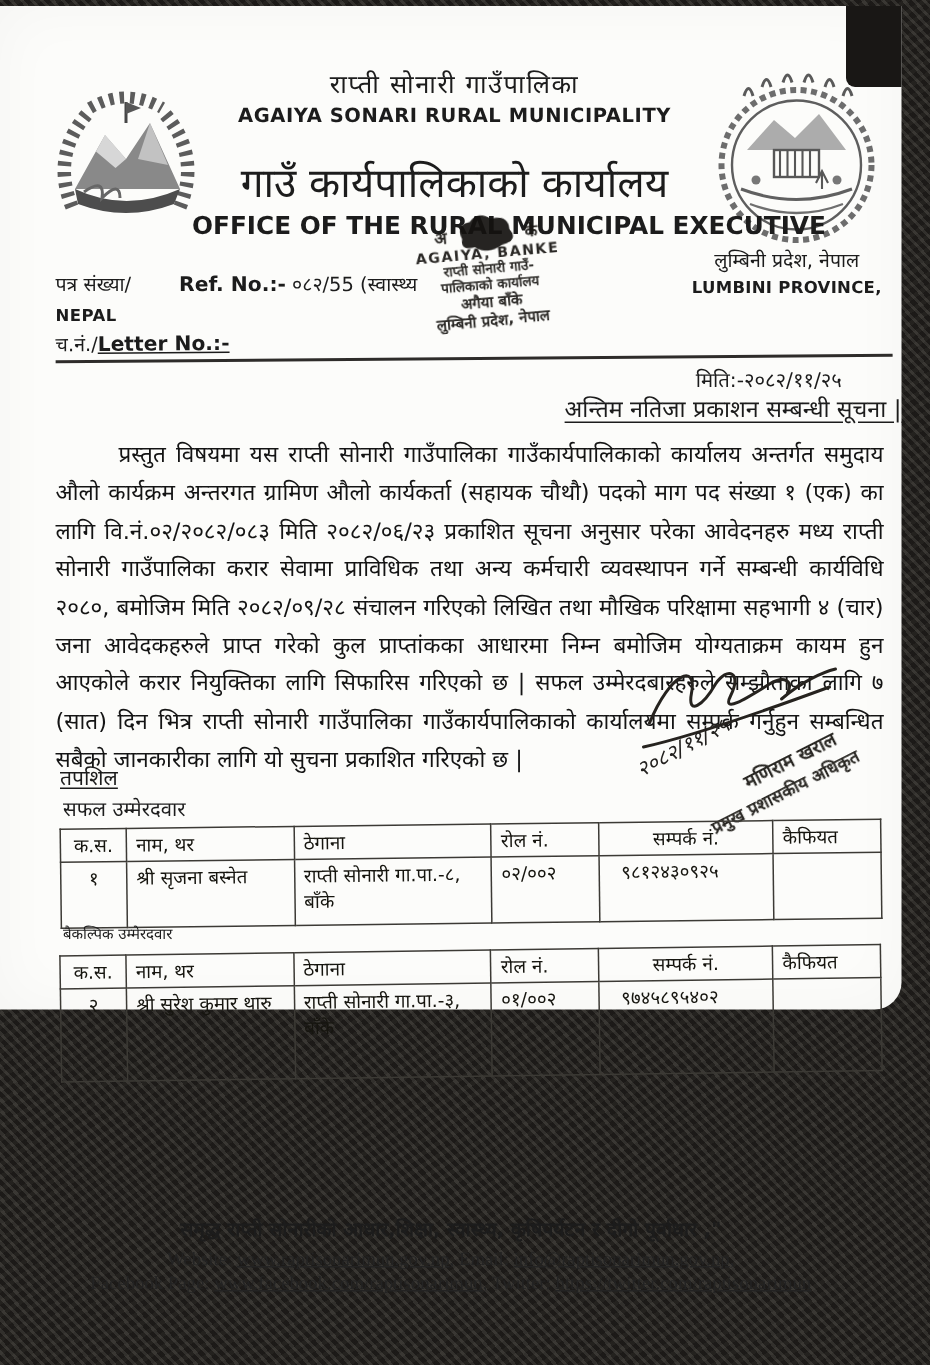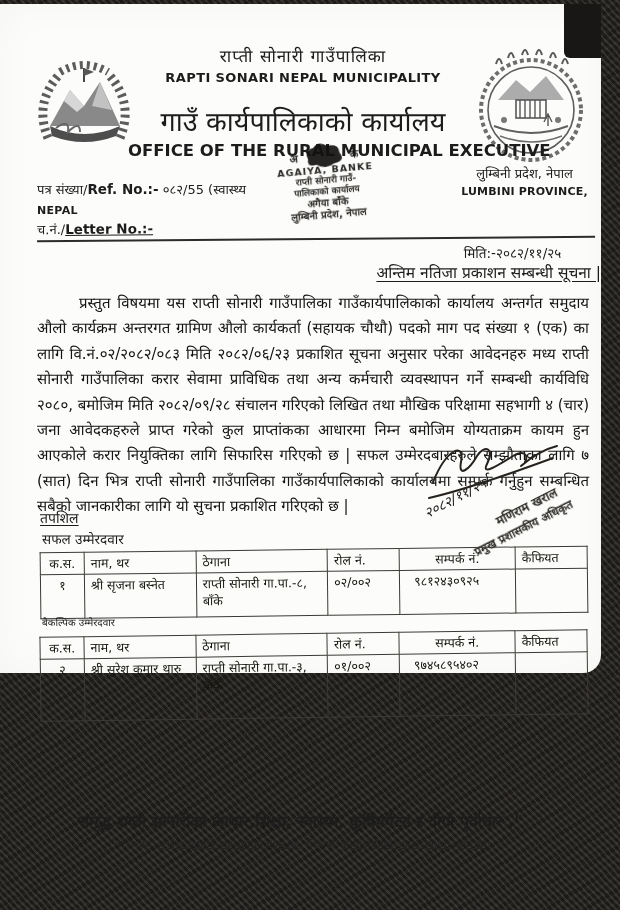--- a/index.html
+++ b/index.html
@@ -29,21 +29,21 @@
   .hdr { left:128px; top:40px; width:350px; text-align:center; }
   .hdr .np1 { font-size:17px; letter-spacing:1px; }
   .hdr .en1 { font-size:13px; font-weight:bold; letter-spacing:.4px; margin-top:3px; }
   .hdr .np2 { font-size:27px; margin-top:17px; }
   .hdr .en2 { font-size:16.5px; font-weight:bold; margin-top:2px; white-space:nowrap; }
 
   .logo { filter:grayscale(1) contrast(.95); }
 
   
   .refline { left:37px; top:176px; font-size:13px; white-space:nowrap; }
-  .refline b { font-size:13.5px; }
+  .refline b { font-size:13.5px;padding-left:32px; }
   .province { left:452px; top:160px; width:145px; text-align:center; }
   .province .np { font-size:13px; }
   .province .en { font-size:11px; font-weight:bold; margin-top:3px; letter-spacing:.2px; }
   .nepal-left { left:37px; top:200px; font-size:11px; font-weight:bold; letter-spacing:.3px; }
   .letterno {
     left:37px; top:214px; width:558px; height:22px;
     border-bottom:2.4px solid #2e2c2a; transform:rotate(-0.45deg);
     font-size:13px;
   }
   .letterno b { font-size:13.5px; text-decoration:underline; }
@@ -103,21 +103,21 @@
   .c-addr { width:132px; }
   .c-roll { width:72px; }
   .c-phone { width:116px; text-align:center !important; }
   .c-rem { width:72px; }
   .t1 .data td { height:44px; }
   .t2 .data td { height:62px; }
   .t1 .data .c-phone, .t2 .data .c-phone { text-align:left !important; padding-left:14px; }
 
   
   .foot { left:0; top:806px; width:601px; text-align:center; }
-  .foot .tag { font-size:16px; font-weight:bold; }
+  .foot .tag { font-size:13px; font-weight:bold; }
   .foot .links { font-family:"Liberation Serif", serif; font-size:12.5px; margin-top:4px; color:#232323; }
   .foot .links a { color:#232323; text-decoration:underline; }
   .foot .row2 { margin-top:1px; }
 </style>
 </head>
 <body>
 
 <div class="paper">
 
   <svg class="abs logo" style="left:30px; top:50px;" width="108" height="108" viewBox="0 0 108 108">
@@ -157,21 +157,21 @@
     </g>
     <path d="M20,78 Q57,92 94,78" stroke="#5e5e5e" stroke-width="2" fill="none"></path>
     <path d="M26,88 Q57,100 88,88" stroke="#6e6e6e" stroke-width="1.6" fill="none"></path>
     <circle cx="30" cy="72" r="3" fill="#777"></circle>
       <circle cx="84" cy="72" r="3" fill="#777"></circle>
     <path d="M70,74 l4,-8 l4,8 M74,66 v12" stroke="#555" stroke-width="1.4" fill="none"></path>
   </svg>
 
   <div class="abs hdr">
     <div class="np1">राप्ती सोनारी गाउँपालिका</div>
-    <div class="en1">RAPTI SONARI NEPAL MUNICIPALITY</div>
+    <div class="en1">AGAIYA SONARI RURAL MUNICIPALITY</div>
     <div class="np2">गाउँ कार्यपालिकाको कार्यालय</div>
     <div class="en2">OFFICE OF THE RURAL MUNICIPAL EXECUTIVE</div>
   </div>
 
   <div class="abs refline">
     <span>पत्र संख्या/</span><b>Ref. No.:-</b>
     <span>०८२/55 (स्वास्थ्य</span>
   </div>
   <div class="abs province">
     <div class="np">लुम्बिनी प्रदेश, नेपाल</div>
@@ -263,16 +263,19 @@
       <td class="c-rem"></td>
     </tr>
   </tbody>
     </table>
 
   <div class="abs foot">
     <div class="tag">समृद्ध राप्ती सोनारीको आधार,शिक्षा, स्वास्थ्य, कृषिपर्यटन र दीगो पूर्वाधार ,"</div>
     <div class="links">
       <span>Website: </span><a href="#">www.raptisonarimun.gov.np</a><span>, Email: </span><a href="#">info@raptisonarimun.gov.np</a><span>,</span>
     </div>
+    <div class="links row2">
+      <span>Facebook Page: </span><a href="#">www.facebook.com/raptisonarimun</a><span>, Twitter: </span><a href="#">https://twitter.com/raptisonarimun</a>
+    </div>
   </div>
 
   <div class="corner-notch"></div>
 </div>
 
 </body></html>

